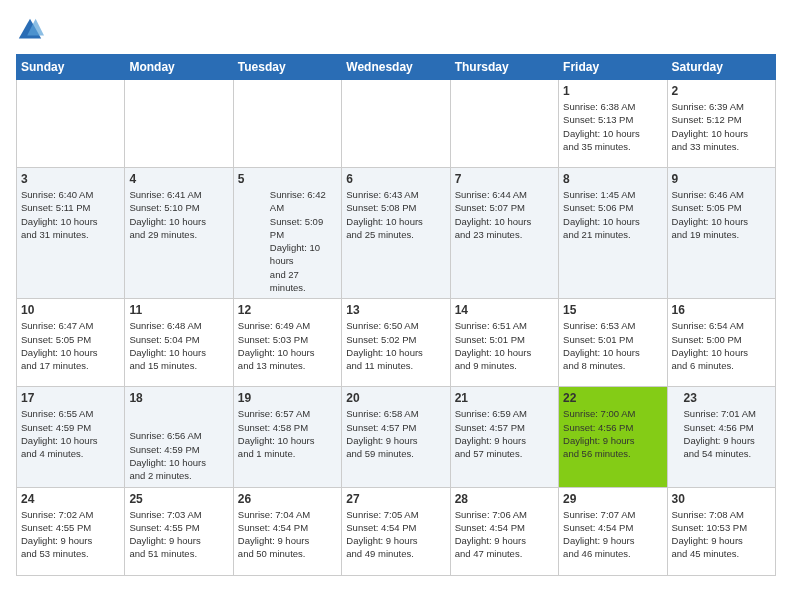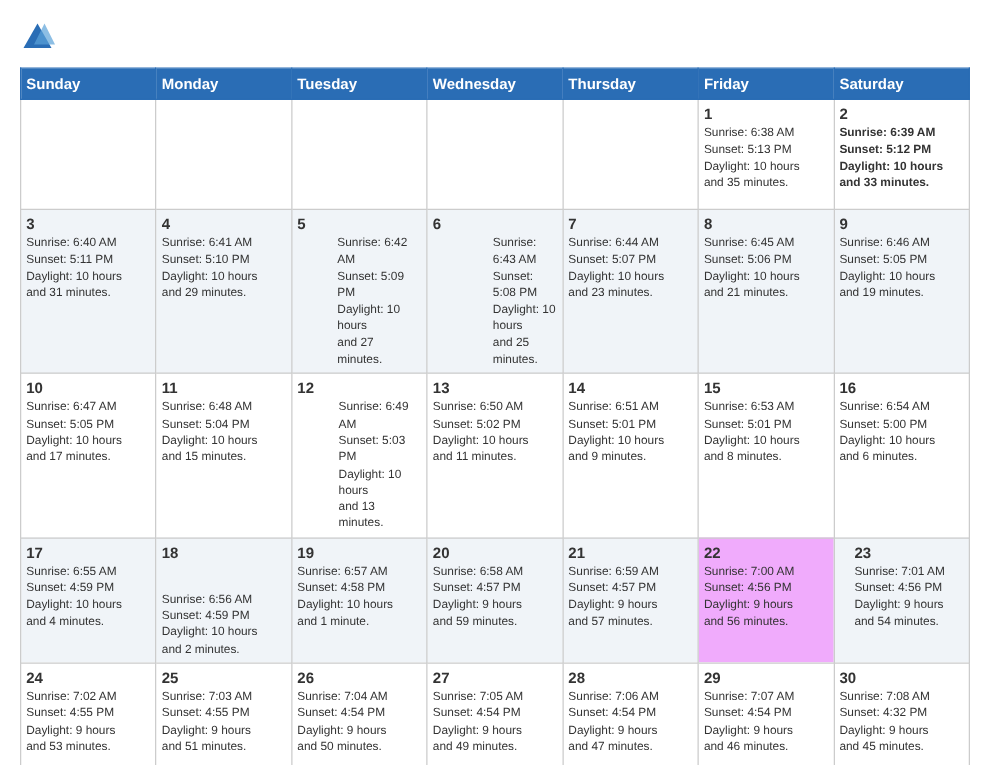--- a/index.html
+++ b/index.html
@@ -131,21 +131,21 @@
           <td class="empty-cell"></td>
           <td>
             <span class="day-num">1</span>
             <div class="day-info" style="white-space: pre-line;">Sunrise: 6:38 AM
 Sunset: 5:13 PM
 Daylight: 10 hours
 and 35 minutes.</div>
           </td>
           <td>
             <span class="day-num">2</span>
-            <div class="day-info" style="white-space: pre-line; font-weight: bold;">Sunrise: 6:39 AM
+            <div class="day-info" style="white-space: pre-line;">Sunrise: 6:39 AM
 Sunset: 5:12 PM
 Daylight: 10 hours
 and 33 minutes.</div>
           </td>
         </tr>
         <tr>
           <td style="background: rgb(240, 244, 248);">
             <span class="day-num">3</span>
             <div class="day-info" style="white-space: pre-line;">Sunrise: 6:40 AM
 Sunset: 5:11 PM
@@ -161,35 +161,35 @@
           </td>
           <td style="background: rgb(240, 244, 248);">
             <span class="day-num">5</span>
             <div class="day-info" style="white-space: pre-line; margin-left: 32px;">Sunrise: 6:42 AM
 Sunset: 5:09 PM
 Daylight: 10 hours
 and 27 minutes.</div>
           </td>
           <td style="background: rgb(240, 244, 248);">
             <span class="day-num">6</span>
-            <div class="day-info" style="white-space: pre-line; margin-left: 48px;">Sunrise: 6:43 AM
+            <div class="day-info" style="white-space: pre-line;">Sunrise: 6:43 AM
 Sunset: 5:08 PM
 Daylight: 10 hours
 and 25 minutes.</div>
           </td>
           <td style="background: rgb(240, 244, 248);">
             <span class="day-num">7</span>
             <div class="day-info" style="white-space: pre-line;">Sunrise: 6:44 AM
 Sunset: 5:07 PM
 Daylight: 10 hours
 and 23 minutes.</div>
           </td>
           <td style="background: rgb(240, 244, 248);">
             <span class="day-num">8</span>
-            <div class="day-info" style="white-space: pre-line;">Sunrise: 6:45 AM
+            <div class="day-info" style="white-space: pre-line;">Sunrise: 1:45 AM
 Sunset: 5:06 PM
 Daylight: 10 hours
 and 21 minutes.</div>
           </td>
           <td style="background: rgb(240, 244, 248);">
             <span class="day-num">9</span>
             <div class="day-info" style="white-space: pre-line;">Sunrise: 6:46 AM
 Sunset: 5:05 PM
 Daylight: 10 hours
 and 19 minutes.</div>
@@ -205,21 +205,21 @@
           </td>
           <td>
             <span class="day-num">11</span>
             <div class="day-info" style="white-space: pre-line;">Sunrise: 6:48 AM
 Sunset: 5:04 PM
 Daylight: 10 hours
 and 15 minutes.</div>
           </td>
           <td>
             <span class="day-num">12</span>
-            <div class="day-info" style="white-space: pre-line; margin-left: 33px;">Sunrise: 6:49 AM
+            <div class="day-info" style="white-space: pre-line;">Sunrise: 6:49 AM
 Sunset: 5:03 PM
 Daylight: 10 hours
 and 13 minutes.</div>
           </td>
           <td>
             <span class="day-num">13</span>
             <div class="day-info" style="white-space: pre-line;">Sunrise: 6:50 AM
 Sunset: 5:02 PM
 Daylight: 10 hours
 and 11 minutes.</div>
@@ -275,21 +275,21 @@
 Daylight: 9 hours
 and 59 minutes.</div>
           </td>
           <td style="background: rgb(240, 244, 248);">
             <span class="day-num">21</span>
             <div class="day-info" style="white-space: pre-line;">Sunrise: 6:59 AM
 Sunset: 4:57 PM
 Daylight: 9 hours
 and 57 minutes.</div>
           </td>
-          <td style="background: #f0abfc;">
+          <td style="background: #84cc16;">
             <span class="day-num">22</span>
             <div class="day-info" style="white-space: pre-line;">Sunrise: 7:00 AM
 Sunset: 4:56 PM
 Daylight: 9 hours
 and 56 minutes.</div>
           </td>
           <td style="background: rgb(240, 244, 248); padding-left: 16px;">
             <span class="day-num">23</span>
             <div class="day-info" style="white-space: pre-line;">Sunrise: 7:01 AM
 Sunset: 4:56 PM
@@ -336,20 +336,20 @@
           <td>
             <span class="day-num">29</span>
             <div class="day-info" style="white-space: pre-line;">Sunrise: 7:07 AM
 Sunset: 4:54 PM
 Daylight: 9 hours
 and 46 minutes.</div>
           </td>
           <td>
             <span class="day-num">30</span>
             <div class="day-info" style="white-space: pre-line;">Sunrise: 7:08 AM
-Sunset: 4:32 PM
+Sunset: 10:53 PM
 Daylight: 9 hours
 and 45 minutes.</div>
           </td>
         </tr>
       </tbody>
   </table>
 </div>
 
 </body></html>

